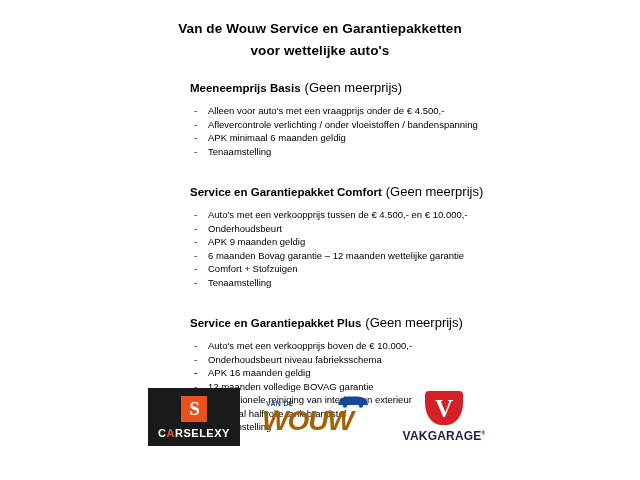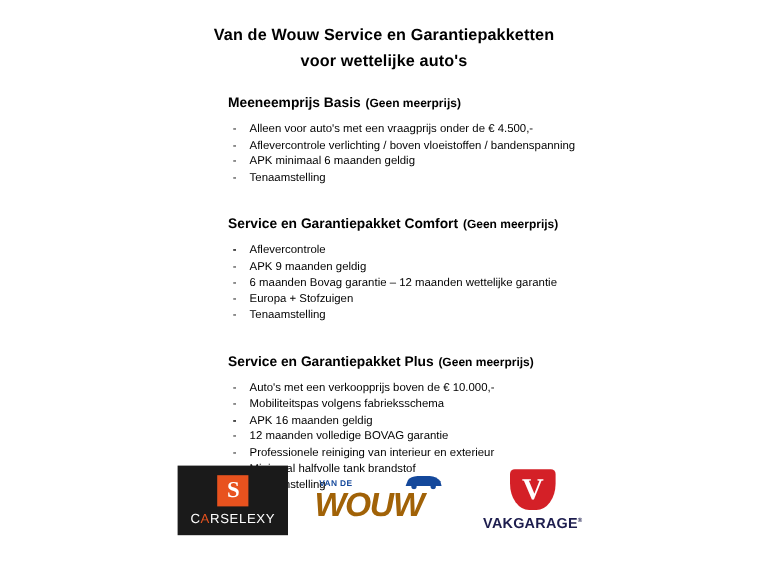--- a/index.html
+++ b/index.html
@@ -41,22 +41,22 @@
   .section + .section {
     margin-top: 26px;
   }
   .section-heading {
     font-size: 11.5px;
     font-weight: bold;
     margin-bottom: 9px;
     white-space: nowrap;
   }
   .section-note {
-    font-size: 10px;
-    font-weight: bold;
+    font-size: 13px;
+    font-weight: normal;
     margin-left: 4px;
     text-align: center;
   }
   ul.items {
     list-style: none;
     margin: 0;
     padding: 0;
   }
   ul.items li {
     font-size: 9.5px;
@@ -100,21 +100,21 @@
     font-weight: bold;
     font-size: 19px;
     line-height: 26px;
     text-align: center;
     letter-spacing: -1px;
     font-family: "Liberation Serif", serif;
   }
   .logo-carselexy .cs-text {
     margin-top: 5px;
     font-size: 11px;
-    font-weight: normal;
+    font-weight: bold;
     letter-spacing: 0.5px;
     color: #ffffff;
   }
   .logo-carselexy .cs-text .hl {
     color: #e8521e;
   }
 
   
   .logo-wouw {
     width: 112px;
@@ -198,47 +198,47 @@
   </div>
 
   <div class="content">
 
     <div class="section">
       <div class="section-heading">
         <span>Meeneemprijs Basis</span><span class="section-note">(Geen meerprijs)</span>
       </div>
       <ul class="items">
         <li><span class="dash">-</span><span>Alleen voor auto's met een vraagprijs onder de € 4.500,-</span></li>
-        <li><span class="dash">-</span><span>Aflevercontrole verlichting / boven vloeistoffen / bandenspanning</span></li>
+        <li><span class="dash">-</span><span>Aflevercontrole verlichting / onder vloeistoffen / bandenspanning</span></li>
         <li><span class="dash">-</span><span>APK minimaal 6 maanden geldig</span></li>
         <li><span class="dash">-</span><span>Tenaamstelling</span></li>
       </ul>
     </div>
 
     <div class="section">
       <div class="section-heading">
         <span>Service en Garantiepakket Comfort</span><span class="section-note">(Geen meerprijs)</span>
       </div>
       <ul class="items">
-        <li><span class="dash">-</span></li>
-        <li><span class="dash">-</span><span>Aflevercontrole</span></li>
+        <li><span class="dash">-</span><span>Auto's met een verkoopprijs tussen de € 4.500,- en € 10.000,-</span></li>
+        <li><span class="dash">-</span><span>Onderhoudsbeurt</span></li>
         <li><span class="dash">-</span><span>APK 9 maanden geldig</span></li>
         <li><span class="dash">-</span><span>6 maanden Bovag garantie  –  12 maanden wettelijke garantie</span></li>
-        <li><span class="dash">-</span><span>Europa + Stofzuigen</span></li>
+        <li><span class="dash">-</span><span>Comfort + Stofzuigen</span></li>
         <li><span class="dash">-</span><span>Tenaamstelling</span></li>
       </ul>
     </div>
 
     <div class="section">
       <div class="section-heading">
         <span>Service en Garantiepakket Plus</span><span class="section-note">(Geen meerprijs)</span>
       </div>
       <ul class="items">
         <li><span class="dash">-</span><span>Auto's met een verkoopprijs boven de € 10.000,-</span></li>
-        <li><span class="dash">-</span><span>Mobiliteitspas volgens fabrieksschema</span></li>
+        <li><span class="dash">-</span><span>Onderhoudsbeurt niveau fabrieksschema</span></li>
         <li><span class="dash">-</span></li>
         <li><span class="dash">-</span><span>APK 16 maanden geldig</span></li>
         <li><span class="dash">-</span><span>12 maanden volledige BOVAG garantie</span></li>
         <li><span class="dash">-</span><span>Professionele reiniging van interieur en exterieur</span></li>
         <li><span class="dash">-</span><span>Minimaal halfvolle tank brandstof</span></li>
         <li><span class="dash">-</span><span>Tenaamstelling</span></li>
       </ul>
     </div>
 
   </div>

